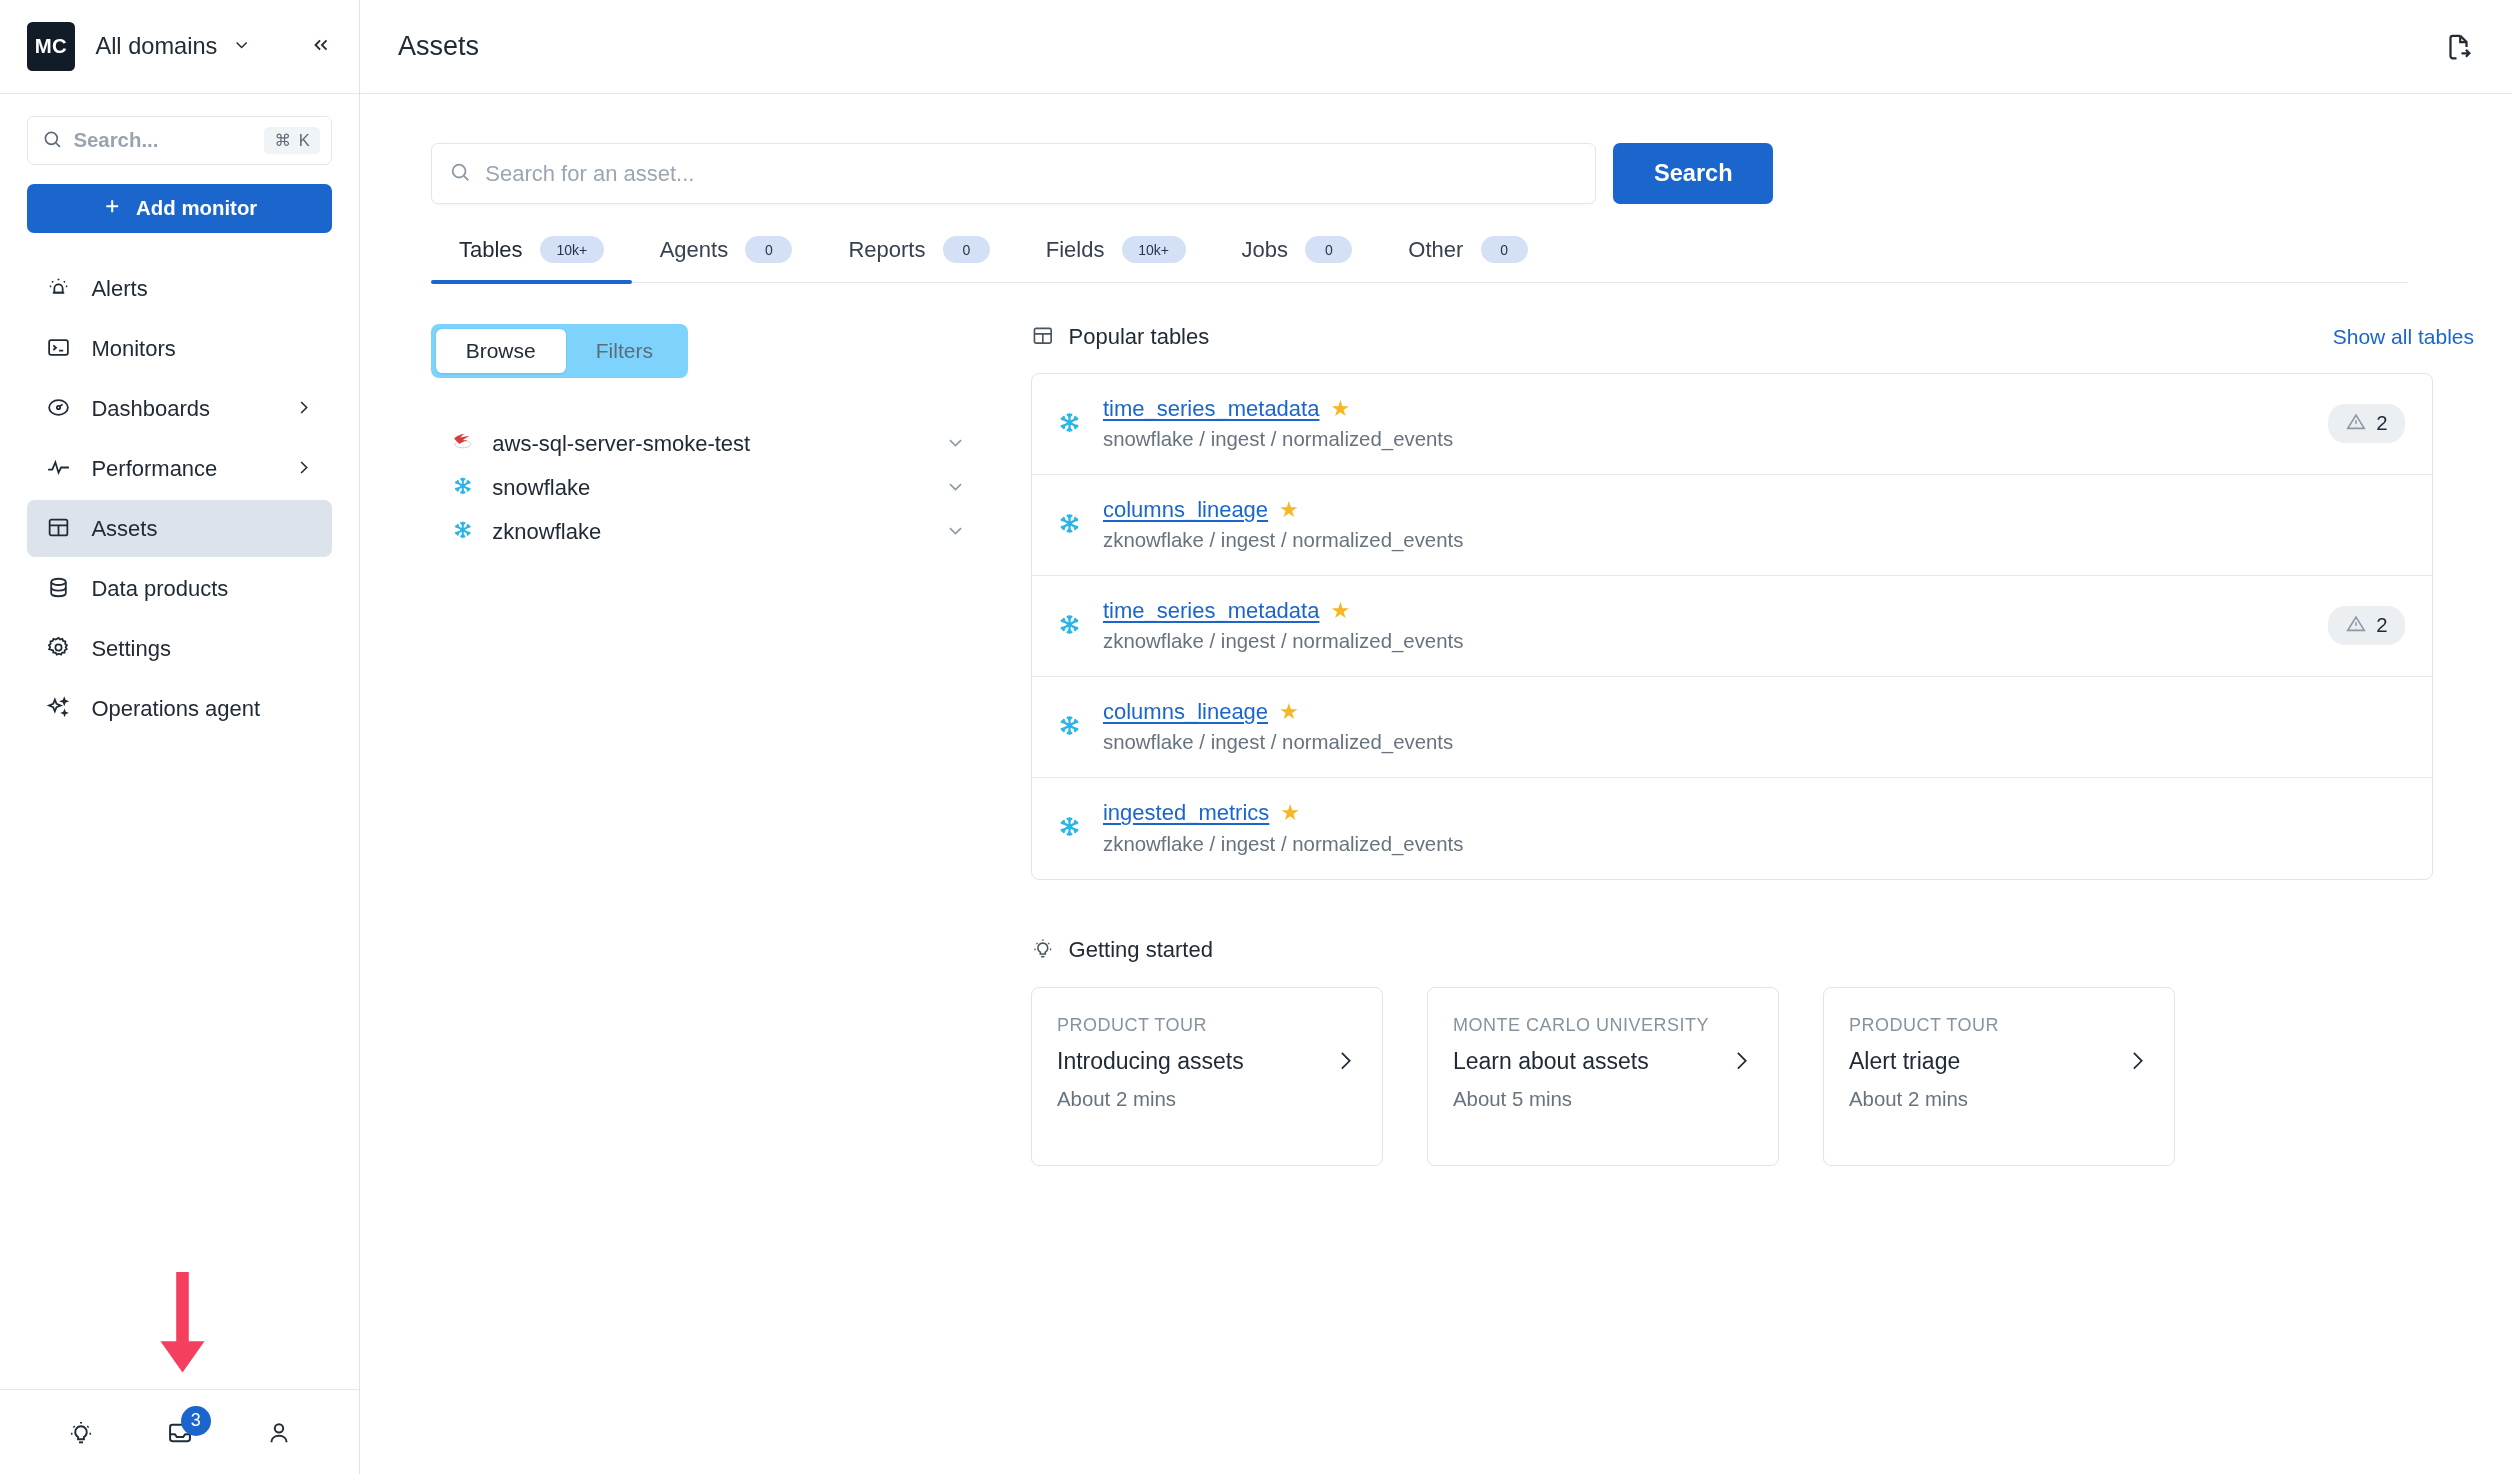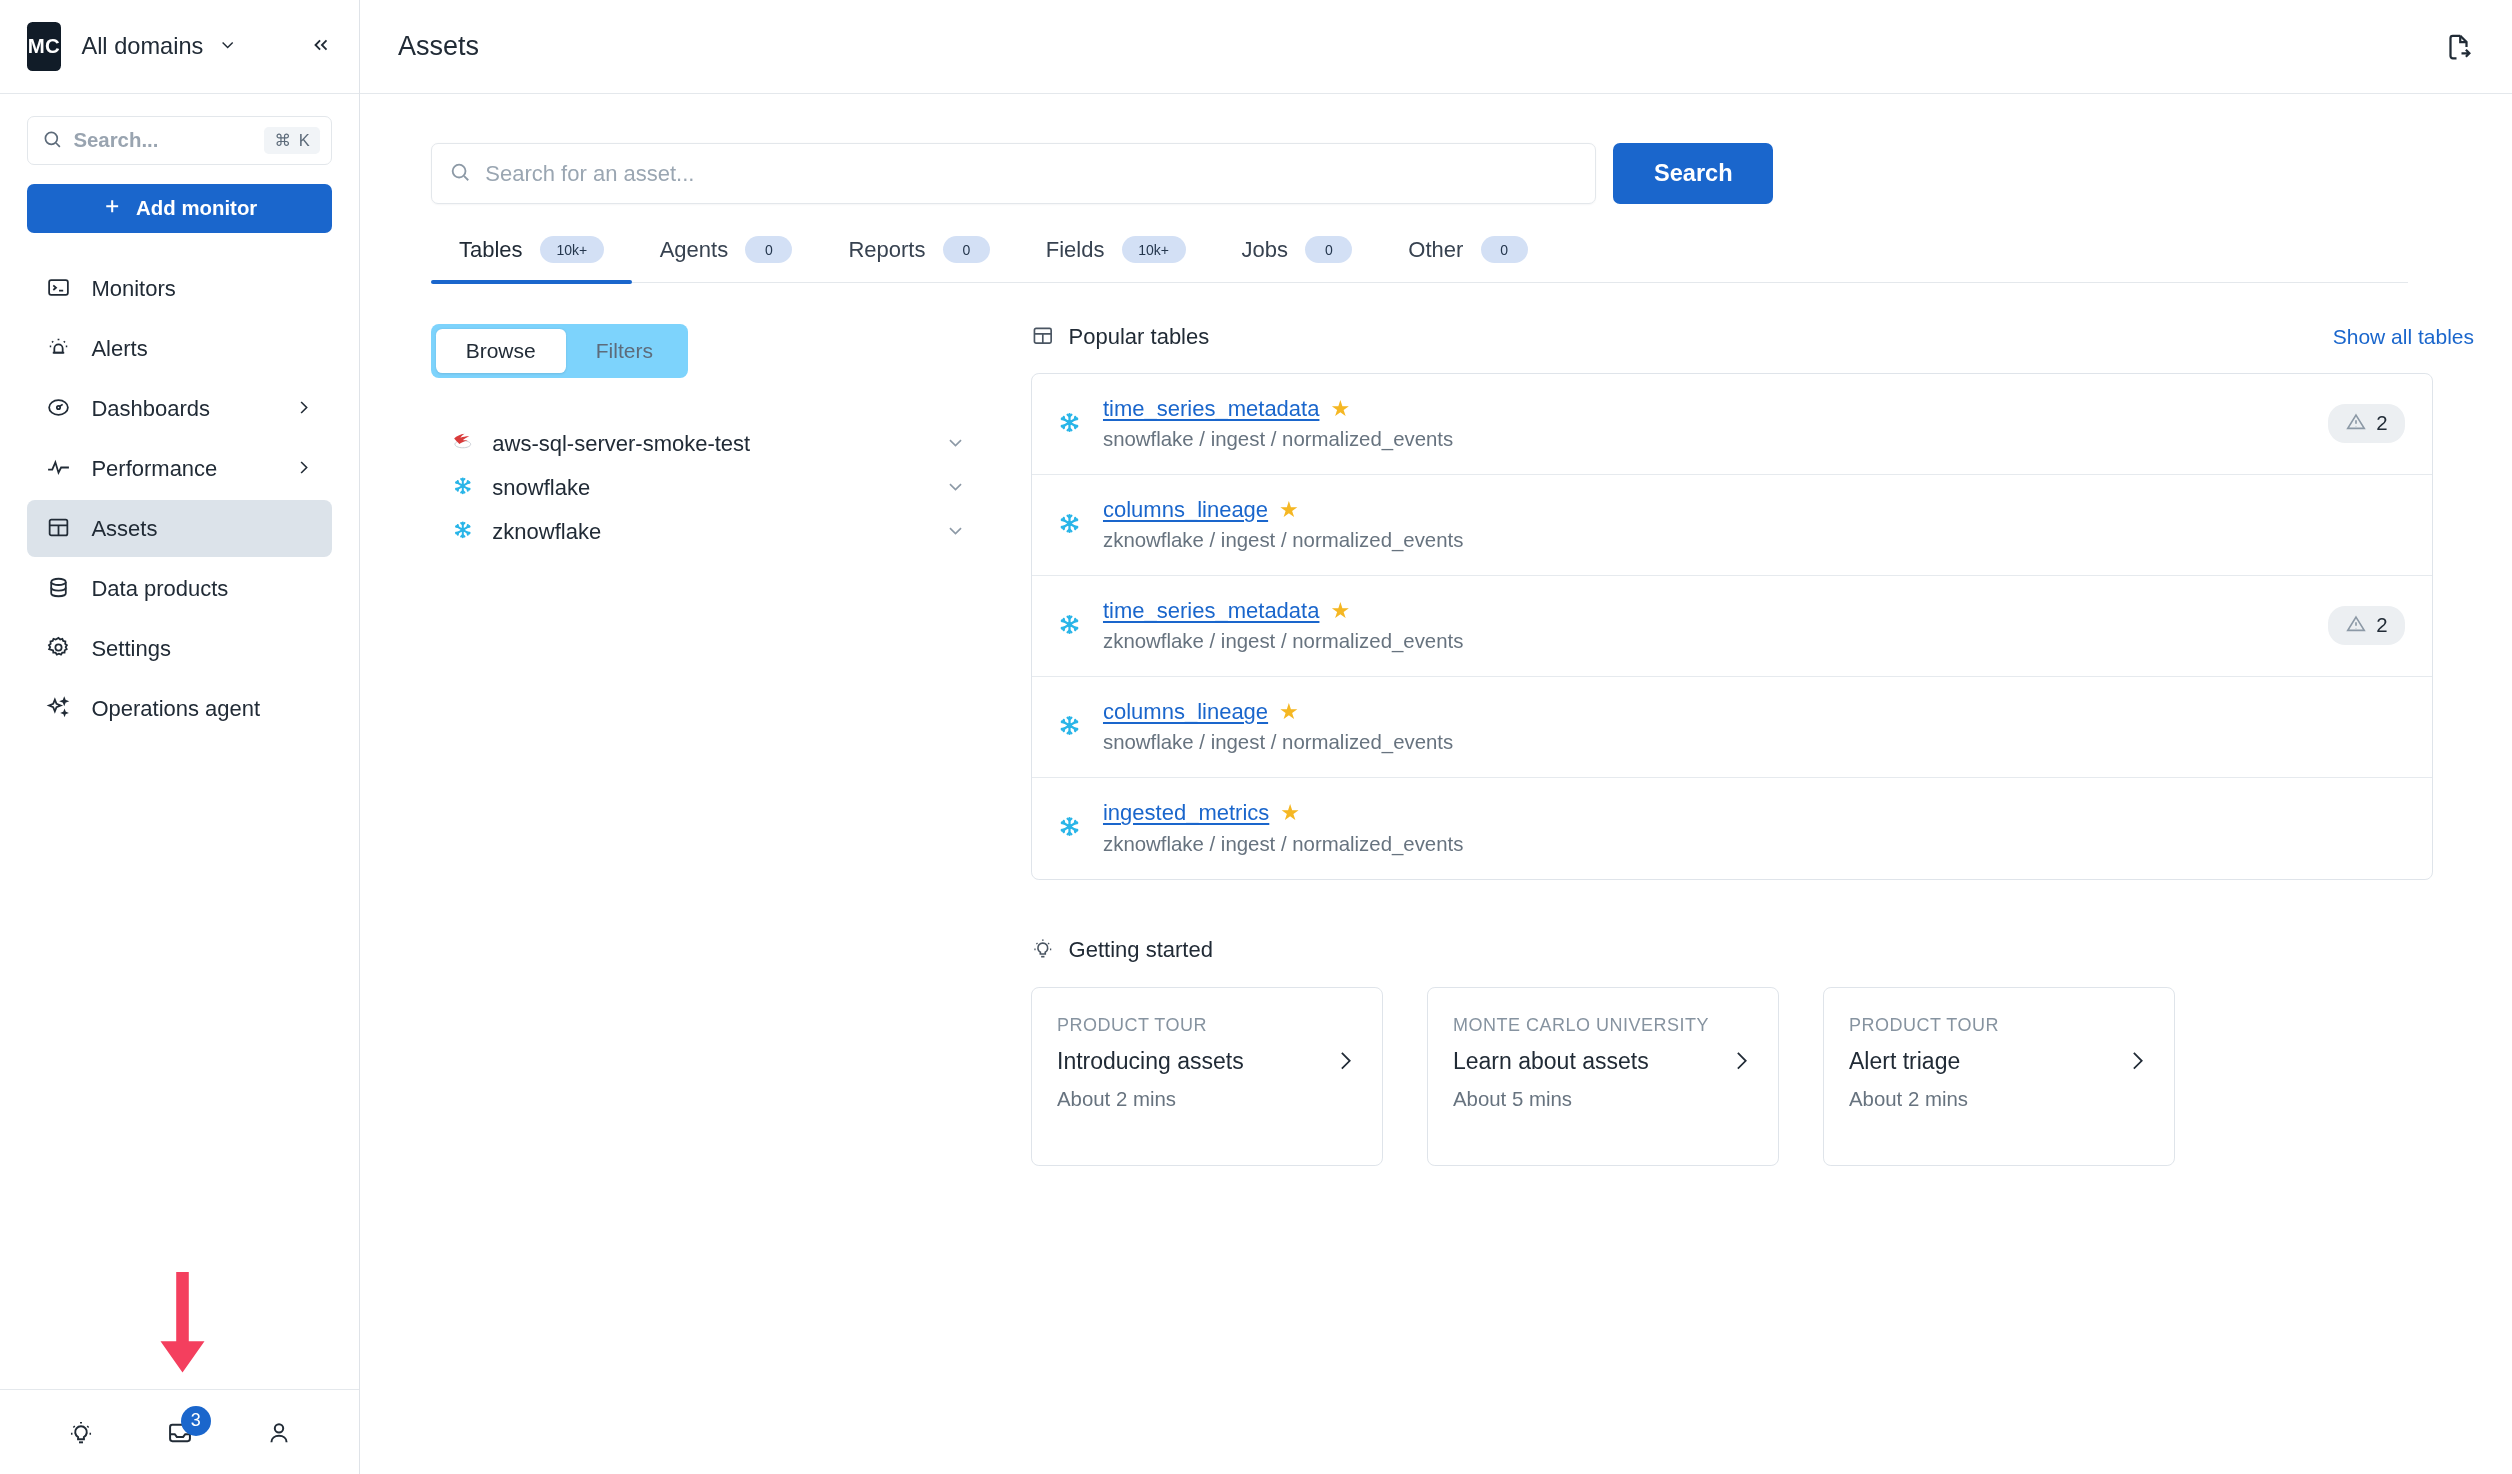--- a/index.html
+++ b/index.html
@@ -18,21 +18,21 @@
     background: #ffffff;
     border-right: 1.6px solid #dfe3e8;
     display: flex; flex-direction: column;
     position: relative;
   }
   .sb-top {
     height: 94px; border-bottom: 1.6px solid #e4e8ec;
     display: flex; align-items: center; padding: 0 27px; gap: 20.4px;
   }
   .logo {
-    width: 34px; height: 49px; background: #111c28; border-radius: 5.5px;
+    width: 48px; height: 49px; background: #111c28; border-radius: 5.5px;
     color: #fff; font-size: 20.4px; font-weight: bold;
     display: flex; align-items: center; justify-content: center; letter-spacing: 0.4px;
   }
   .domain-sel { display: flex; align-items: center; gap: 15.7px; cursor: pointer; }
   .domain-sel .lbl { font-size: 23.6px; color: #212b36; }
   .chev-d { width: 17.3px; height: 17.3px; }
   .collapse { margin-left: auto; cursor: pointer; display: flex; }
 
   .sb-search-wrap { padding: 22px 27px 0 27px; }
   .sb-search {
@@ -220,35 +220,35 @@
             <path d="M12 5v14M5 12h14"></path>
           </svg>
       </span>
       <span>Add monitor</span>
     </div>
 
     <nav class="nav">
       <div class="nav-item">
         <span>
           <svg width="25" height="25" viewBox="0 0 24 24" fill="none" stroke="#212b36" stroke-width="1.7">
-              <rect x="3" y="5" width="18" height="14" rx="2"></rect>
-              <path d="M7 10l2.6 2.2L7 14.4M12.5 15h4"></path>
-            </svg>
-        </span>
-        <span class="nm">Monitors</span>
-      </div>
-      <div class="nav-item">
-        <span>
-          <svg width="25" height="25" viewBox="0 0 24 24" fill="none" stroke="#212b36" stroke-width="1.7">
               <path d="M8 17v-4a4 4 0 018 0v4z"></path>
               <path d="M6.5 17h11"></path>
               <path d="M12 5V3.5M6.8 7L5.9 6M17.2 7l.9-1M5 11H3.6M20.4 11H19"></path>
             </svg>
         </span>
         <span class="nm">Alerts</span>
+      </div>
+      <div class="nav-item">
+        <span>
+          <svg width="25" height="25" viewBox="0 0 24 24" fill="none" stroke="#212b36" stroke-width="1.7">
+              <rect x="3" y="5" width="18" height="14" rx="2"></rect>
+              <path d="M7 10l2.6 2.2L7 14.4M12.5 15h4"></path>
+            </svg>
+        </span>
+        <span class="nm">Monitors</span>
       </div>
       <div class="nav-item">
         <span>
           <svg width="25" height="25" viewBox="0 0 24 24" fill="none" stroke="#212b36" stroke-width="1.7">
               <ellipse cx="12" cy="12" rx="9" ry="7"></ellipse>
               <circle cx="12" cy="12" r="1.6"></circle>
               <path d="M13.2 10.8L16 9"></path>
             </svg>
         </span>
         <span class="nm">Dashboards</span>

